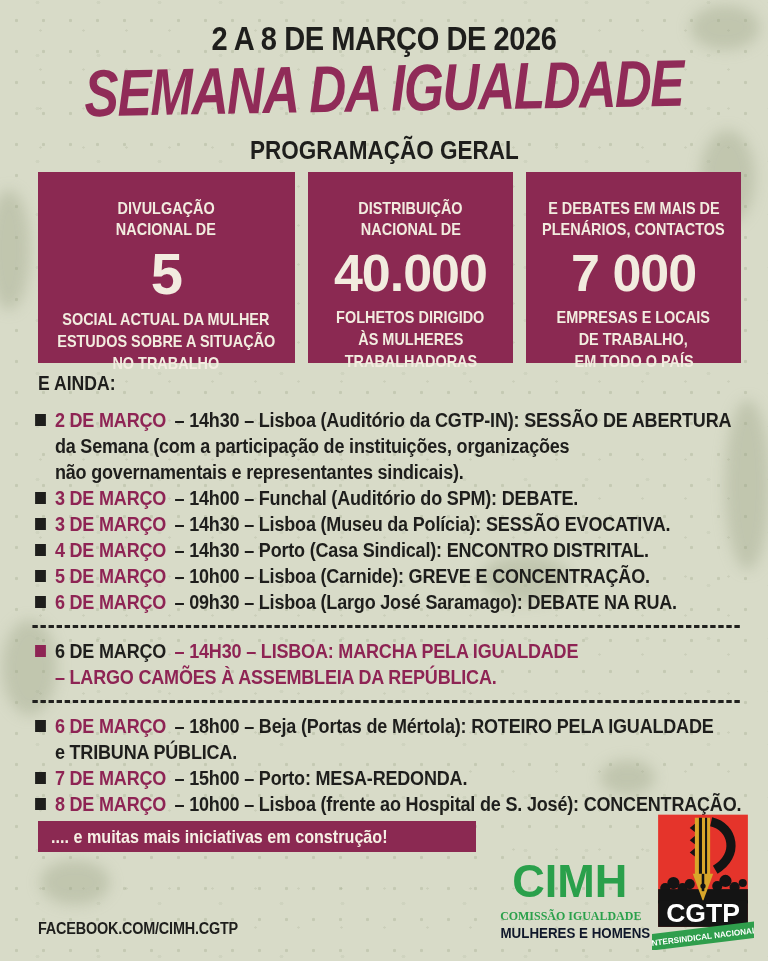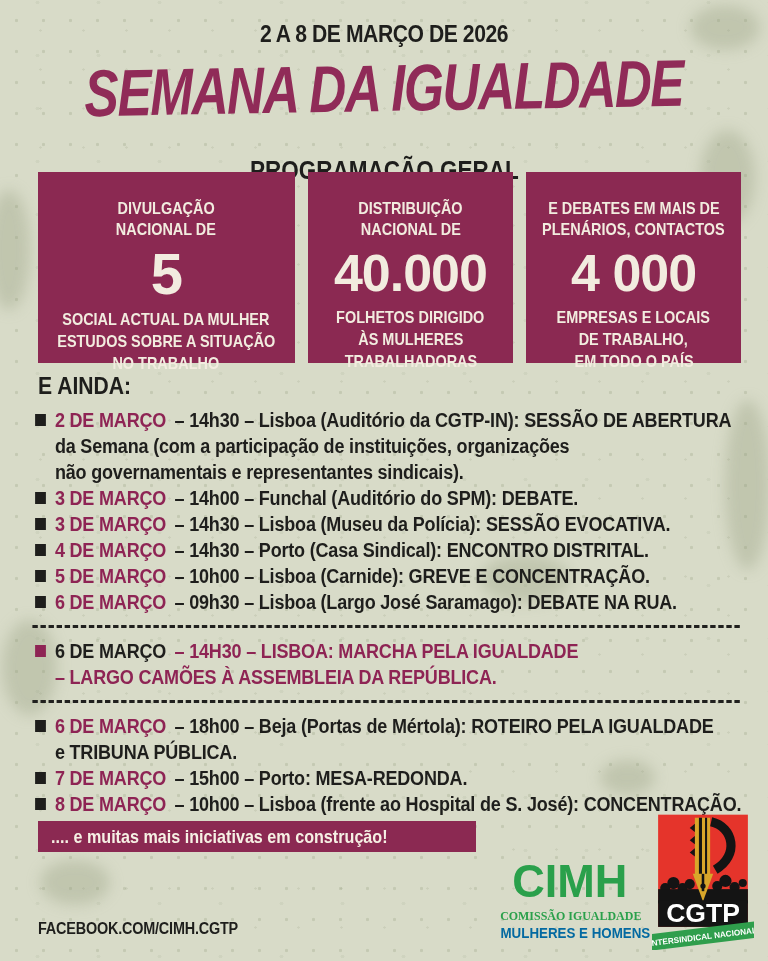--- a/index.html
+++ b/index.html
@@ -16,39 +16,39 @@
       radial-gradient(rgba(125,138,105,0.15) 1px, transparent 1.5px),
       radial-gradient(rgba(125,138,105,0.10) 1.7px, transparent 2.3px);
     background-size:27px 31px,43px 39px,61px 53px;
     background-position:3px 5px,19px 11px,7px 29px;}
   .blob{position:absolute;border-radius:50%;filter:blur(7px);background:rgba(138,150,116,0.30);pointer-events:none;}
 
   .cond{display:inline-block;transform:scaleX(0.85);transform-origin:center;white-space:nowrap;}
   .cond-l{display:inline-block;transform:scaleX(0.88);transform-origin:left center;white-space:nowrap;}
 
   
-  .hdr-date{position:absolute;top:20px;left:0;width:100%;text-align:center;font-size:24px;letter-spacing:-0.5px;}
+  .hdr-date{position:absolute;top:20px;left:0;width:100%;text-align:center;font-size:33px;letter-spacing:-0.5px;}
   .hdr-date>span{display:inline-block;transform:scaleX(0.88);transform-origin:center;}
   .title{position:absolute;top:50px;left:0;width:100%;text-align:center;
     font-size:66px;font-style:italic;letter-spacing:-2px;color:#902b58;}
   .title>span{display:inline-block;transform:rotate(-1deg) scaleX(0.78);transform-origin:center;white-space:nowrap;}
-  .subtitle{position:absolute;top:156px;left:0;width:100%;text-align:center;font-size:25px;}
+  .subtitle{position:absolute;top:136px;left:0;width:100%;text-align:center;font-size:25px;}
   .subtitle>span{display:inline-block;transform:scaleX(0.9);transform-origin:center;}
 
   
   .stats{position:absolute;top:172px;left:38px;right:27px;display:flex;gap:13px;}
   .sbox{flex:1;height:191px;background:#8b2952;color:#f2ecdf;text-align:right;
     display:flex;flex-direction:column;align-items:center;padding-top:26px;box-sizing:border-box;}
   .sbox .ln{font-size:17px;line-height:21px;}
   .sbox .num{font-size:52px;line-height:54px;margin:6px 0 7px 0;letter-spacing:-1px;}
   .sbox .num-big{font-size:58px;line-height:56px;}
   .sbox .bln{font-size:17px;line-height:22px;}
 
   
-  .eainda{position:absolute;top:372px;left:38px;font-size:24px;}
+  .eainda{position:absolute;top:372px;left:38px;font-size:20px;}
   .list{position:absolute;top:407px;left:0;width:840px;transform:scaleX(0.9);
     transform-origin:0 0;padding-left:42px;box-sizing:border-box;}
   .event{position:relative;padding-left:19px;font-size:20px;line-height:26px;white-space:nowrap;letter-spacing:-0.2px;}
   .event .bullet{position:absolute;left:-3px;top:7px;width:12px;height:12px;background:#1e1e1c;}
   .event .edate{color:#8e2454;margin-right:4px;}
   .event .cont{white-space:nowrap;}
   .event.highlight .bullet{background:#8e2454;}
   .event.highlight .edate{color:#1e1e1c;}
   .event.highlight .erest,.event.highlight .cont{color:#8e2454;}
   .sep{border-top:3px dashed #20201e;margin:10px 18px 10px -6px;height:0;}
@@ -57,21 +57,21 @@
   .banner{position:absolute;left:38px;top:821px;width:438px;height:31px;background:#8b2952;
     display:flex;align-items:center;padding:0 13px;box-sizing:border-box;}
   .banner>span{font-size:19px;color:#f6f0e4;display:inline-block;transform:scaleX(0.85);
     transform-origin:left center;white-space:nowrap;}
   .fb{position:absolute;left:38px;top:920px;font-size:16px;letter-spacing:-0.2px;}
   .fb>span{display:inline-block;transform:scaleX(0.9);transform-origin:left center;}
 
   .cimh{position:absolute;left:494px;top:858px;width:152px;text-align:center;line-height:1;}
   .cimh .acr{font-size:46px;color:#2aa04b;letter-spacing:0px;display:inline-block;transform:scaleX(0.98);}
   .cimh .l1{font-size:13px;color:#2aa04b;margin-top:5px;font-family:Liberation Serif, serif;}
-  .cimh .l2{font-size:14.5px;color:#0369a1;margin-top:4px;}
+  .cimh .l2{font-size:14.5px;color:#0f172a;margin-top:4px;}
   .cimh .l1>span,.cimh .l2>span{display:inline-block;transform:scaleX(0.92);white-space:nowrap;}
 
   .cgtp{position:absolute;left:652px;top:814px;width:102px;height:136px;}
 </style>
 </head>
 <body>
 
 <div class="texture"></div>
 <div class="blob" style="left:690px;top:5px;width:70px;height:45px;"></div>
 <div class="blob" style="left:700px;top:130px;width:55px;height:95px;"></div>
@@ -99,21 +99,21 @@
     <div class="ln"><span class="cond">DISTRIBUIÇÃO</span></div>
     <div class="ln"><span class="cond">NACIONAL DE</span></div>
     <div class="num">40.000</div>
     <div class="bln"><span class="cond">FOLHETOS DIRIGIDO</span></div>
     <div class="bln"><span class="cond">ÀS MULHERES</span></div>
     <div class="bln"><span class="cond">TRABALHADORAS</span></div>
   </div>
   <div class="sbox">
     <div class="ln"><span class="cond">E DEBATES EM MAIS DE</span></div>
     <div class="ln"><span class="cond">PLENÁRIOS, CONTACTOS</span></div>
-    <div class="num">4 000</div>
+    <div class="num">7 000</div>
     <div class="bln"><span class="cond">EMPRESAS E LOCAIS</span></div>
     <div class="bln"><span class="cond">DE TRABALHO,</span></div>
     <div class="bln"><span class="cond">EM TODO O PAÍS</span></div>
   </div>
 </div>
 
 <div class="eainda"><span class="cond-l">E AINDA:</span></div>
 
 <div class="list">
   <div class="event">

